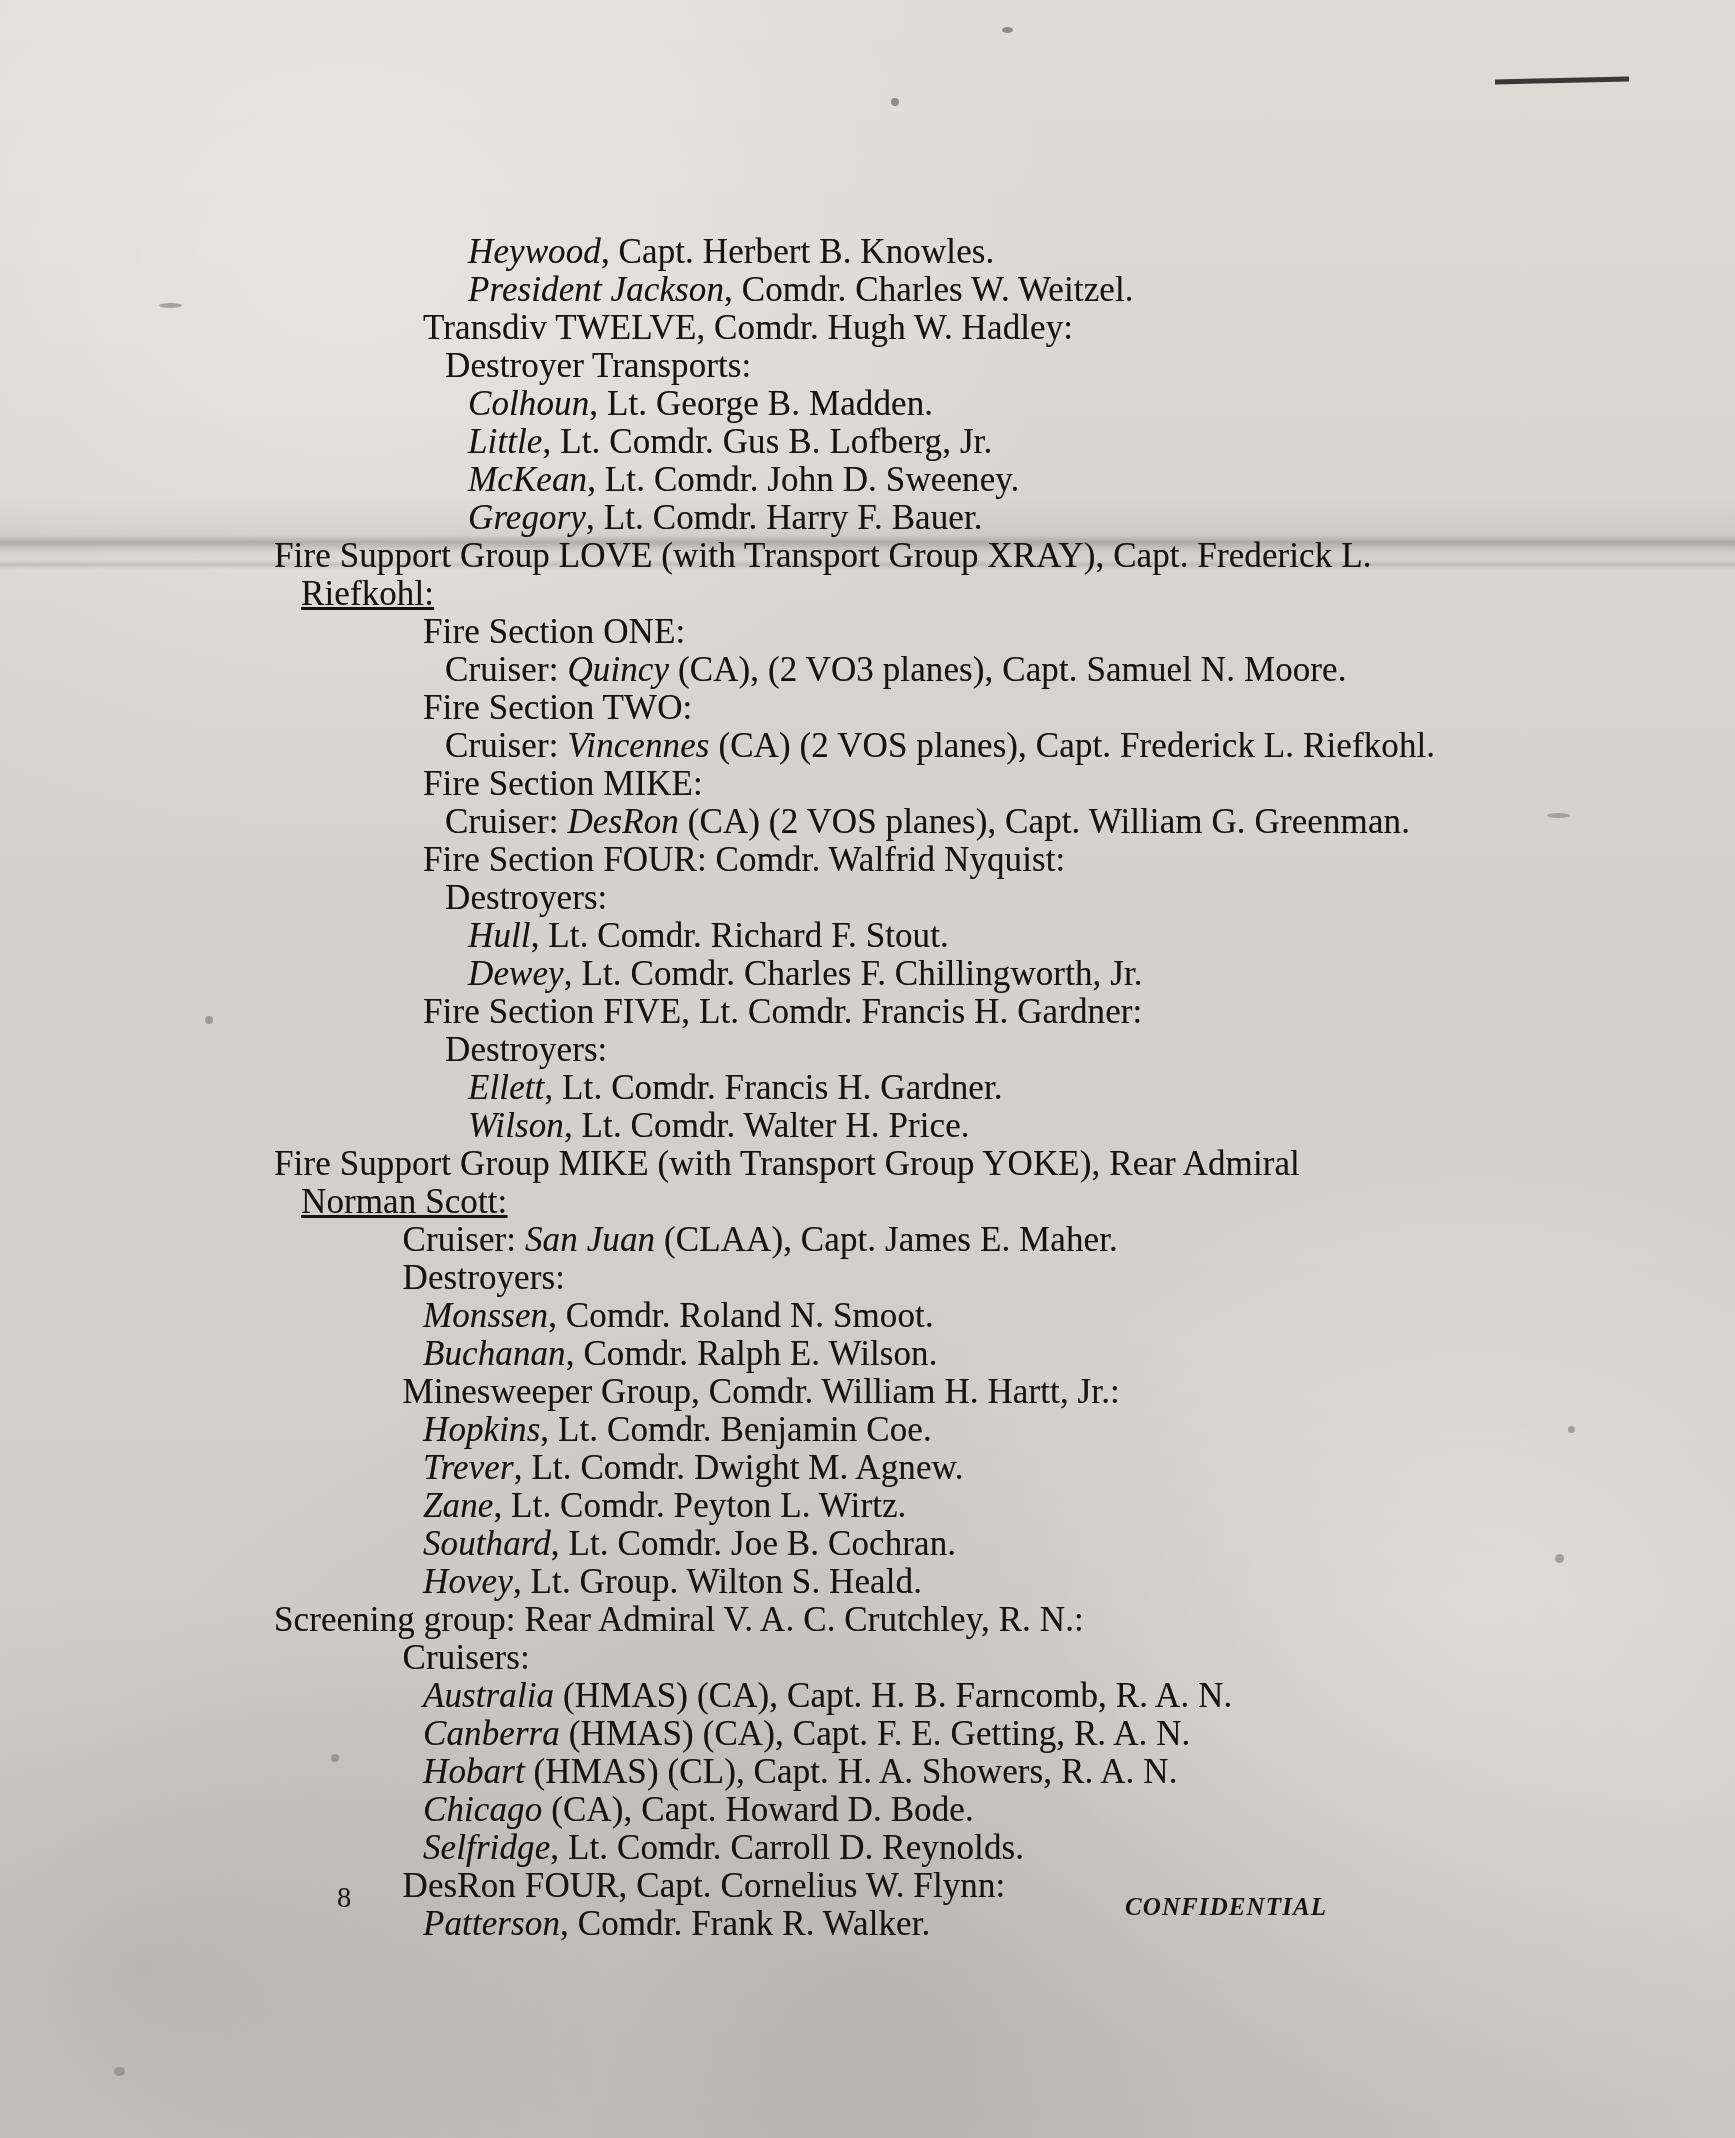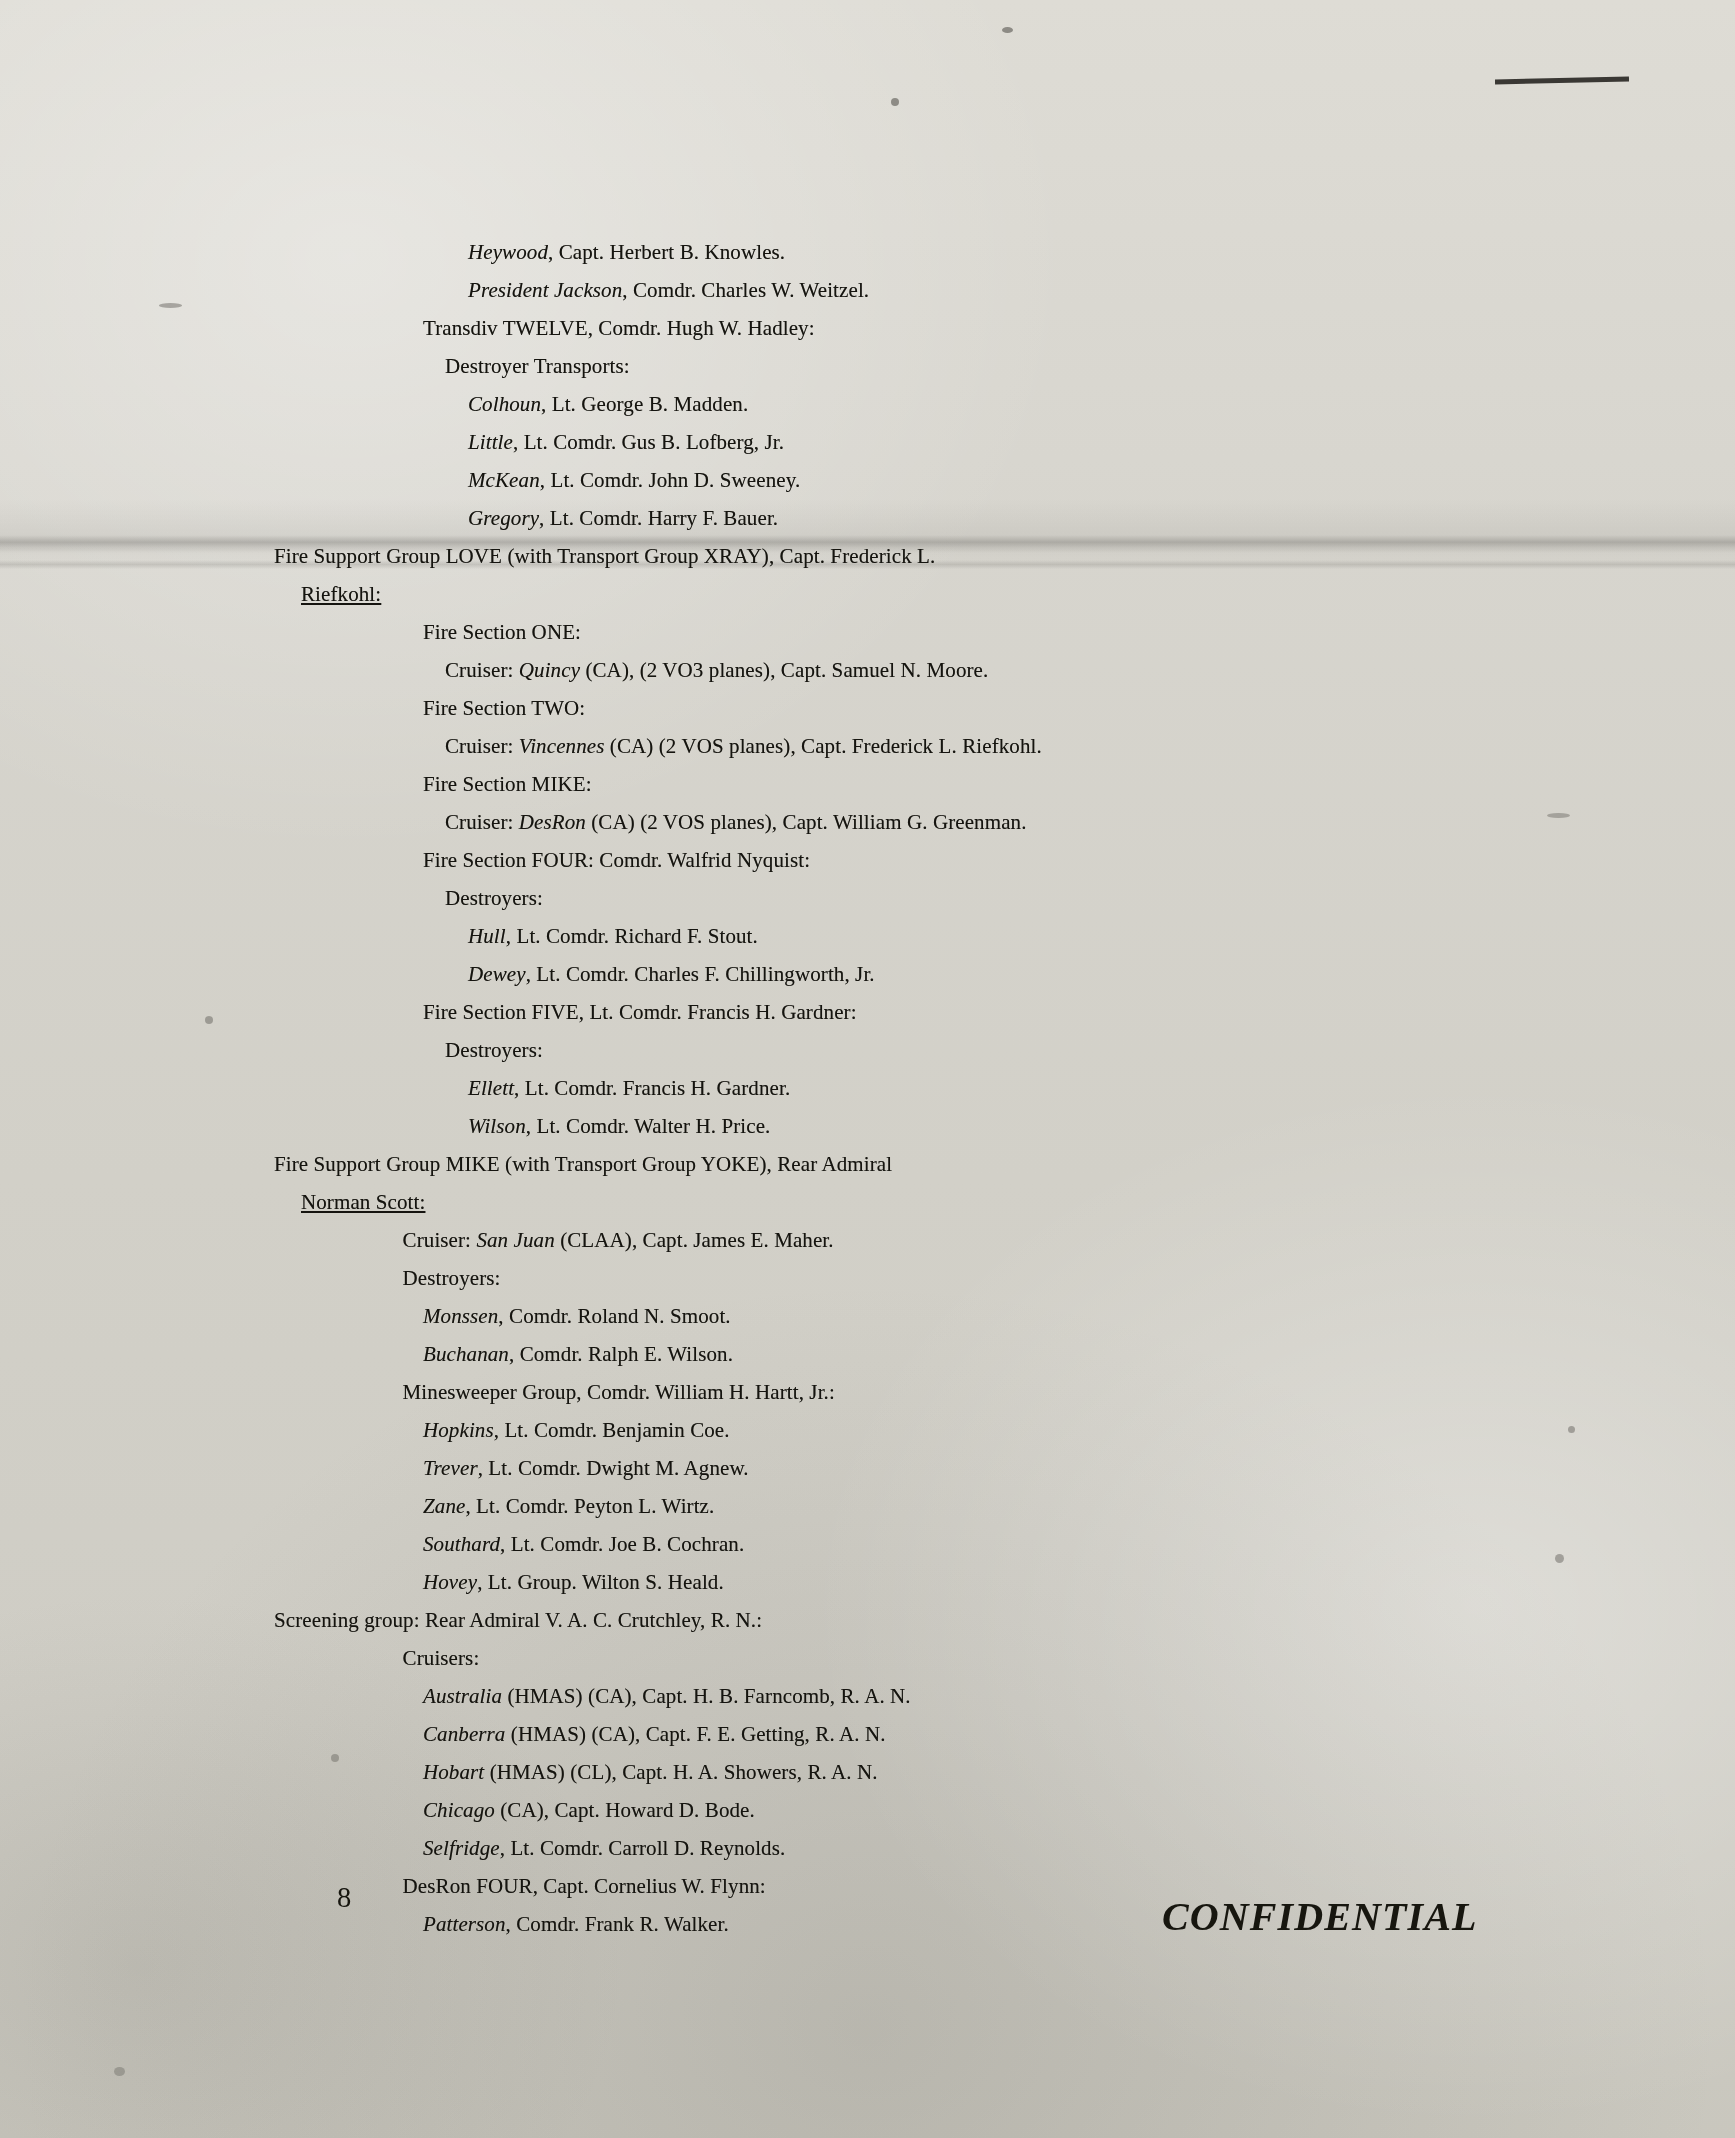--- a/index.html
+++ b/index.html
@@ -80,21 +80,21 @@
     color: #15140f;
     font-size: 27px;
     line-height: 1.0;
   }
   .ln {
     position: relative;
     white-space: pre-wrap;
     margin: 0;
     padding: 0;
     letter-spacing: 0.1px;
-    font-size: 21px;
+    font-size: 35px;
     line-height: 38px;
     min-height: 38px;
     text-shadow: 0 0 0.5px rgba(20,20,16,0.4);
   }
   .i1  { margin-left: 19.6px; }
   .i2  { margin-left: 40px; }
   .i3  { margin-left: 62px; }
   .i4  { margin-left: 85px; }
   .neg2 { margin-left: -82px; text-decoration: underline; }
   .neg3 { margin-left: -109px; }
@@ -105,23 +105,23 @@
   .page-number {
     position: absolute;
     left: 337px;
     top: 1882px;
     font-size: 28.5px;
     color: #17160f;
     font-family: "Liberation Serif", serif;
   }
   .classification {
     position: absolute;
-    left: 1162px;
+    left: 1125px;
     top: 1893px;
-    font-size: 40px;
+    font-size: 25px;
     font-style: italic;
     letter-spacing: 1.1px;
     color: #17160f;
     font-family: "Liberation Serif", serif;
     font-weight: 600;
   }
   em { font-style: italic; }
 </style>
 </head>
 <body>

